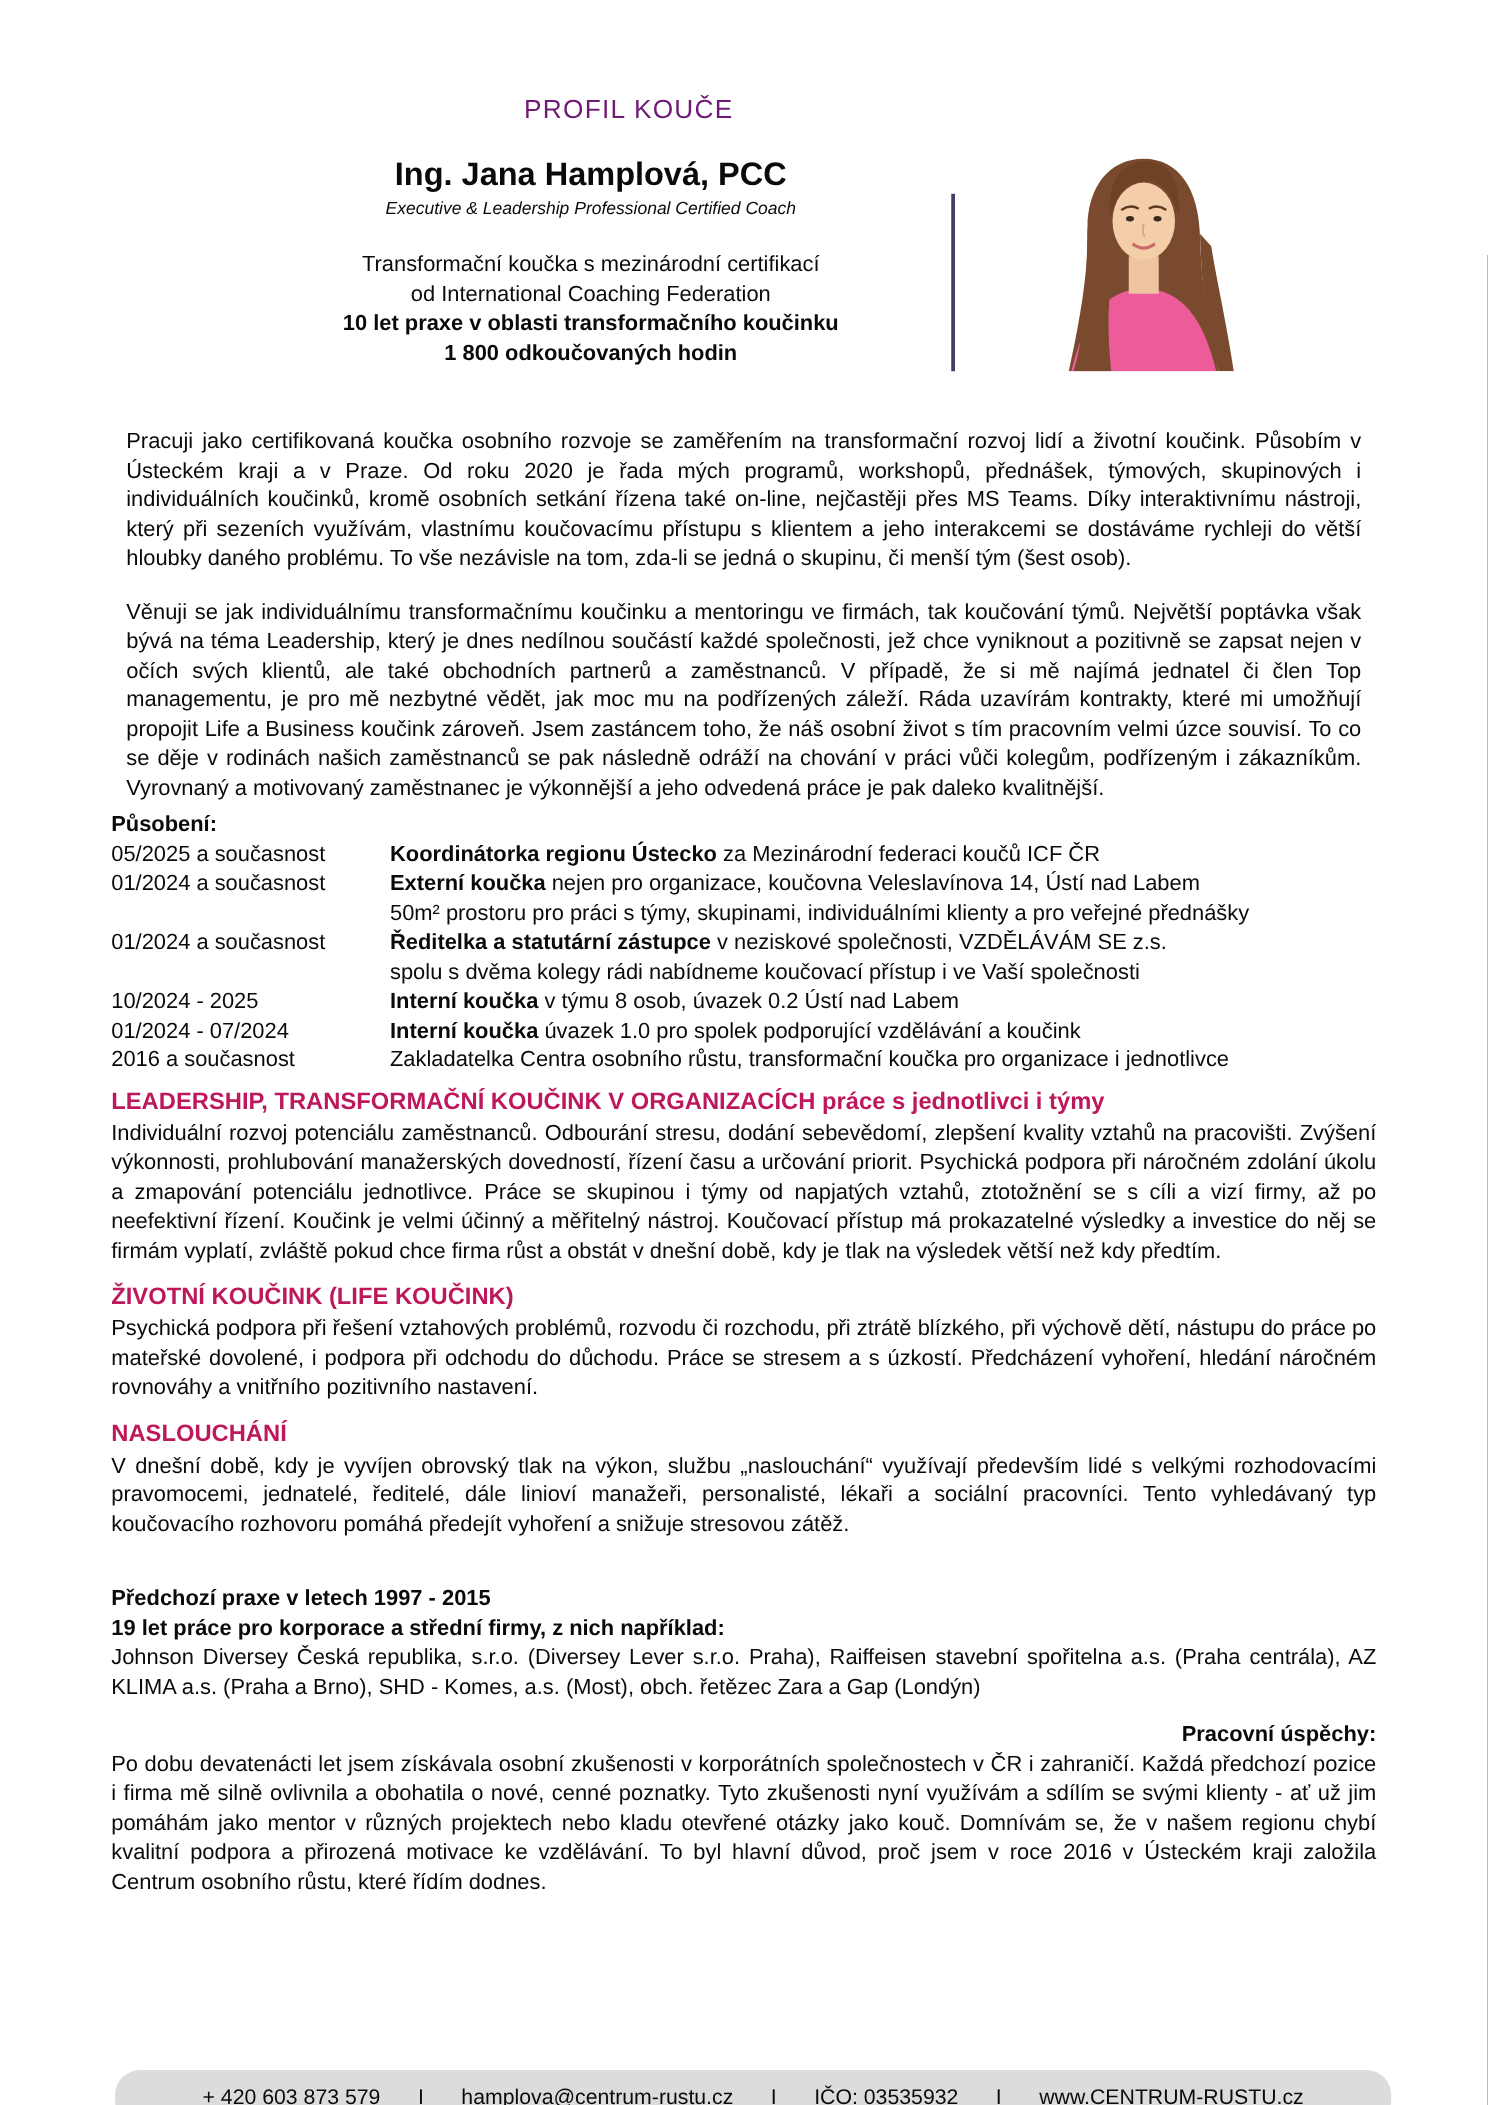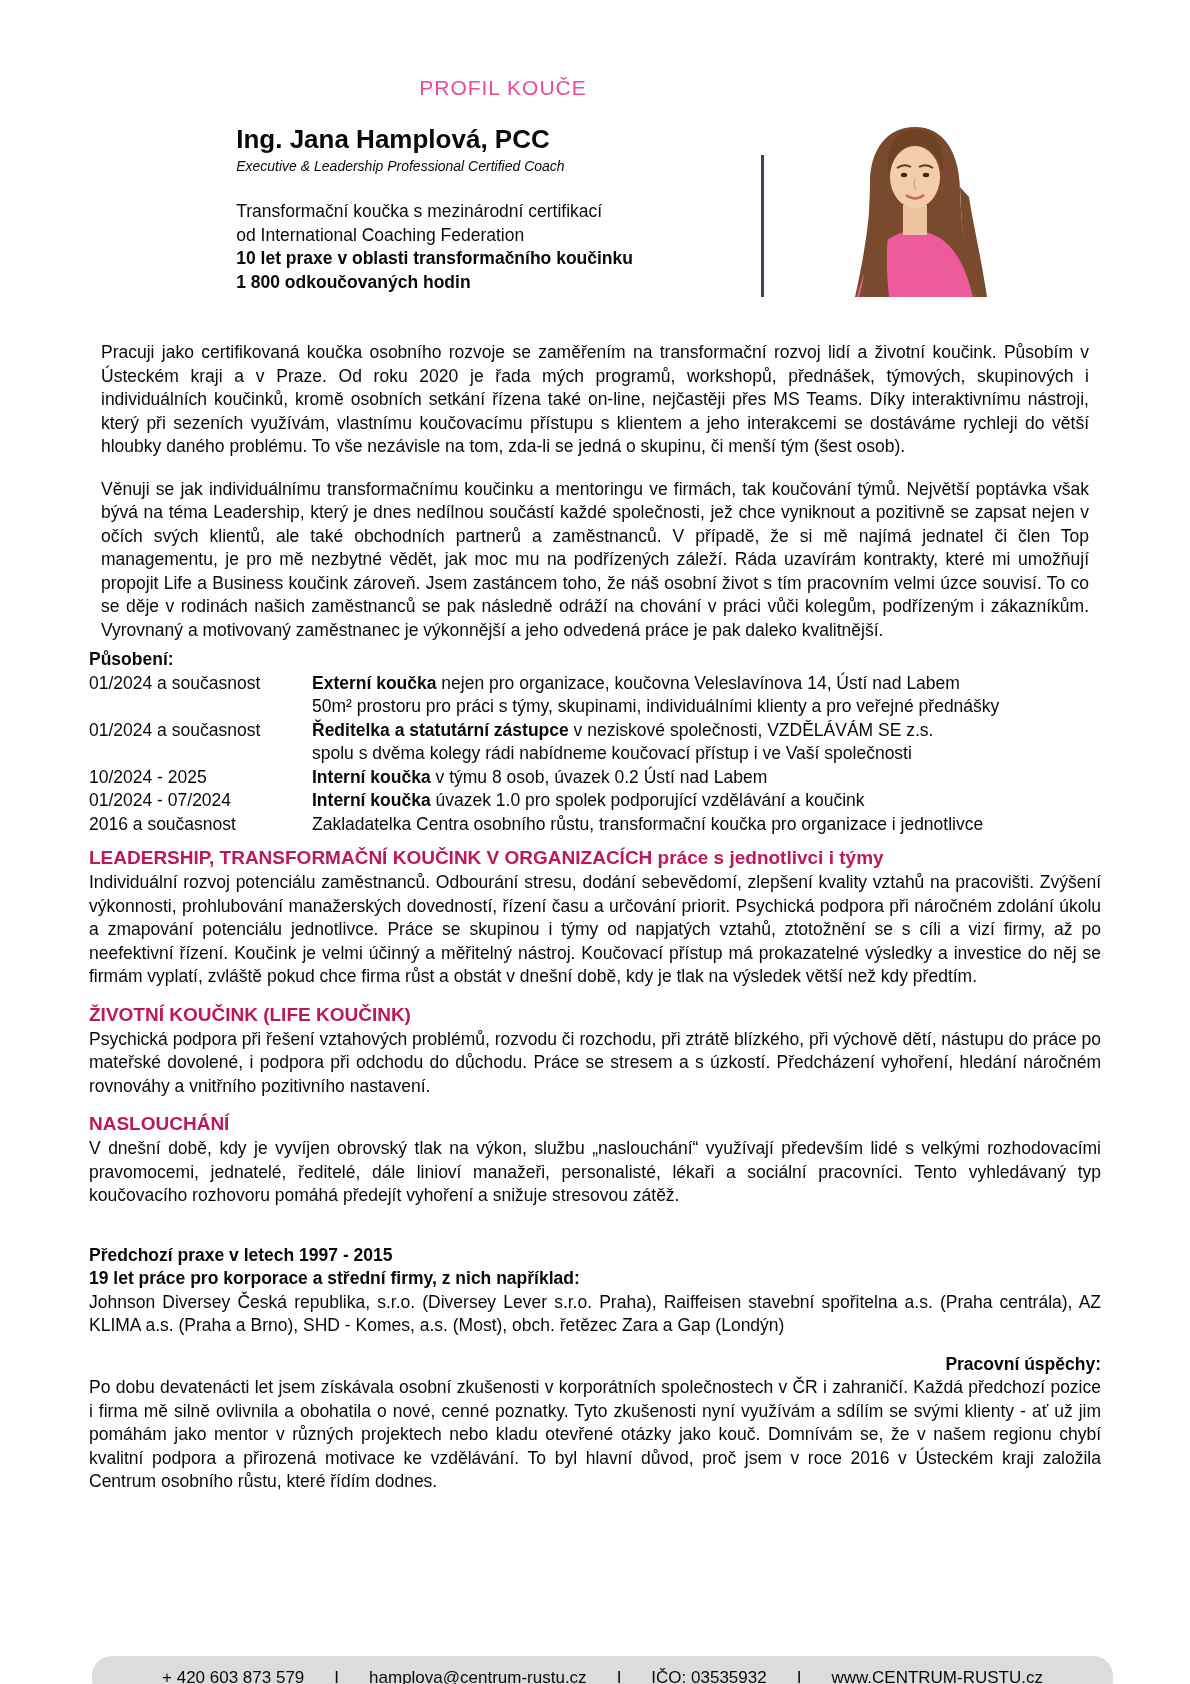--- a/index.html
+++ b/index.html
@@ -8,25 +8,25 @@
     width:1190px;height:1684px;
     margin:0 auto;
     background:#ffffff;
     font-family:"Liberation Sans","DejaVu Sans",sans-serif;
     color:#0a0a0a;
     overflow:hidden;
   }
   .doc-title{
     position:absolute;top:76px;left:0;width:1006px;
     text-align:center;
-    font-size:21px;letter-spacing:1px;color:#ec4899;
+    font-size:21px;letter-spacing:1px;color:#701a75;
   }
   .header-block{
-    position:absolute;top:124px;right:557px;
-    text-align:left;white-space:nowrap;
+    position:absolute;top:124px;right:519px;
+    text-align:center;white-space:nowrap;
   }
   .coach-name{font-size:26px;font-weight:bold;line-height:30px;}
   .coach-subtitle{font-size:14px;font-style:italic;line-height:24px;}
   .hline{font-size:17.5px;line-height:23.5px;}
   .hline.bold{font-weight:bold;}
   .hdr-gap{height:22px;}
   .vdivider{
     position:absolute;left:761px;top:155px;
     width:3px;height:142px;background:#3f3f68;
   }
@@ -96,20 +96,24 @@
   </div>
 
   <div class="content">
 
     <p class="body">Pracuji jako certifikovaná koučka osobního rozvoje se zaměřením na transformační rozvoj lidí a životní koučink. Působím v Ústeckém kraji a v Praze. Od roku 2020 je řada mých programů, workshopů, přednášek, týmových, skupinových i individuálních koučinků, kromě osobních setkání řízena také on-line, nejčastěji přes MS Teams. Díky interaktivnímu nástroji, který při sezeních využívám, vlastnímu koučovacímu přístupu s klientem a jeho interakcemi se dostáváme rychleji do větší hloubky daného problému. To vše nezávisle na tom, zda-li se jedná o skupinu, či menší tým (šest osob).</p>
     <p class="body p2">Věnuji se jak individuálnímu transformačnímu koučinku a mentoringu ve firmách, tak koučování týmů. Největší poptávka však bývá na téma Leadership, který je dnes nedílnou součástí každé společnosti, jež chce vyniknout a pozitivně se zapsat nejen v očích svých klientů, ale také obchodních partnerů a zaměstnanců. V případě, že si mě najímá jednatel či člen Top managementu, je pro mě nezbytné vědět, jak moc mu na podřízených záleží. Ráda uzavírám kontrakty, které mi umožňují propojit Life a Business koučink zároveň. Jsem zastáncem toho, že náš osobní život s tím pracovním velmi úzce souvisí. To co se děje v rodinách našich zaměstnanců se pak následně odráží na chování v práci vůči kolegům, podřízeným i zákazníkům. Vyrovnaný a motivovaný zaměstnanec je výkonnější a jeho odvedená práce je pak daleko kvalitnější.</p>
 
     <div class="bold-head">Působení:</div>
     <div class="rolelist">
       <div class="rolerow">
+        <span class="role-date">05/2025 a současnost</span>
+        <span class="role-desc"><b>Koordinátorka regionu Ústecko</b><span> za Mezinárodní federaci koučů ICF ČR</span></span>
+      </div>
+      <div class="rolerow">
         <span class="role-date">01/2024 a současnost</span>
         <span class="role-desc"><b>Externí koučka</b><span> nejen pro organizace, koučovna Veleslavínova 14, Ústí nad Labem</span></span>
       </div>
       <div class="rolerow">
         <span class="role-date"></span>
         <span class="role-desc"><b></b><span>50m² prostoru pro práci s týmy, skupinami, individuálními klienty a pro veřejné přednášky</span></span>
       </div>
       <div class="rolerow">
         <span class="role-date">01/2024 a současnost</span>
         <span class="role-desc"><b>Ředitelka a statutární zástupce</b><span> v neziskové společnosti, VZDĚLÁVÁM SE z.s.</span></span>

